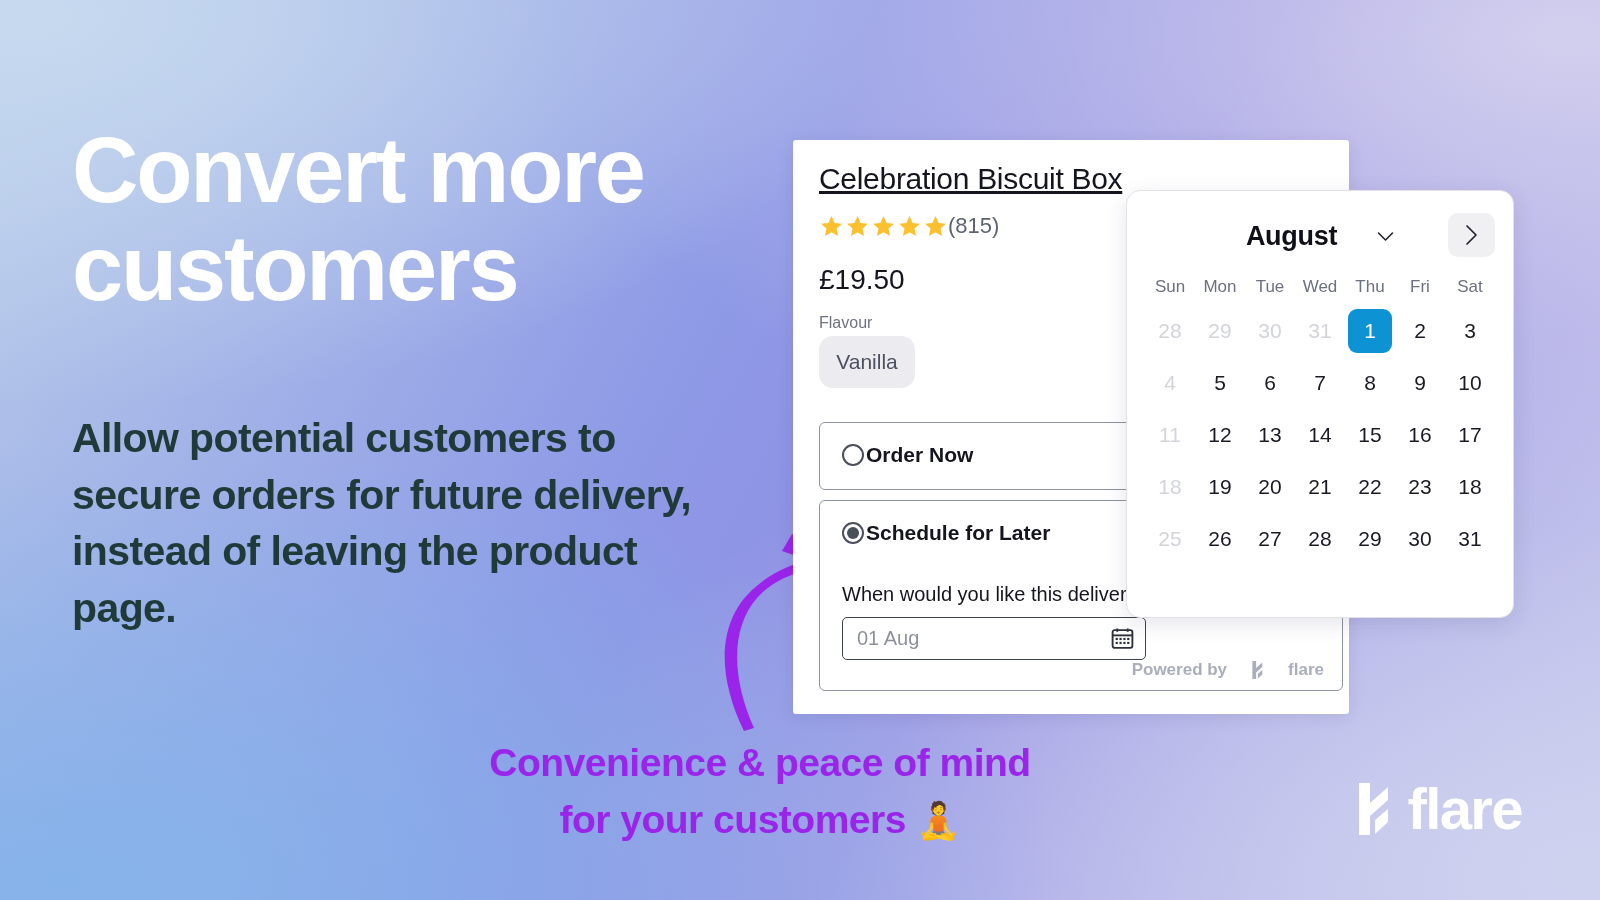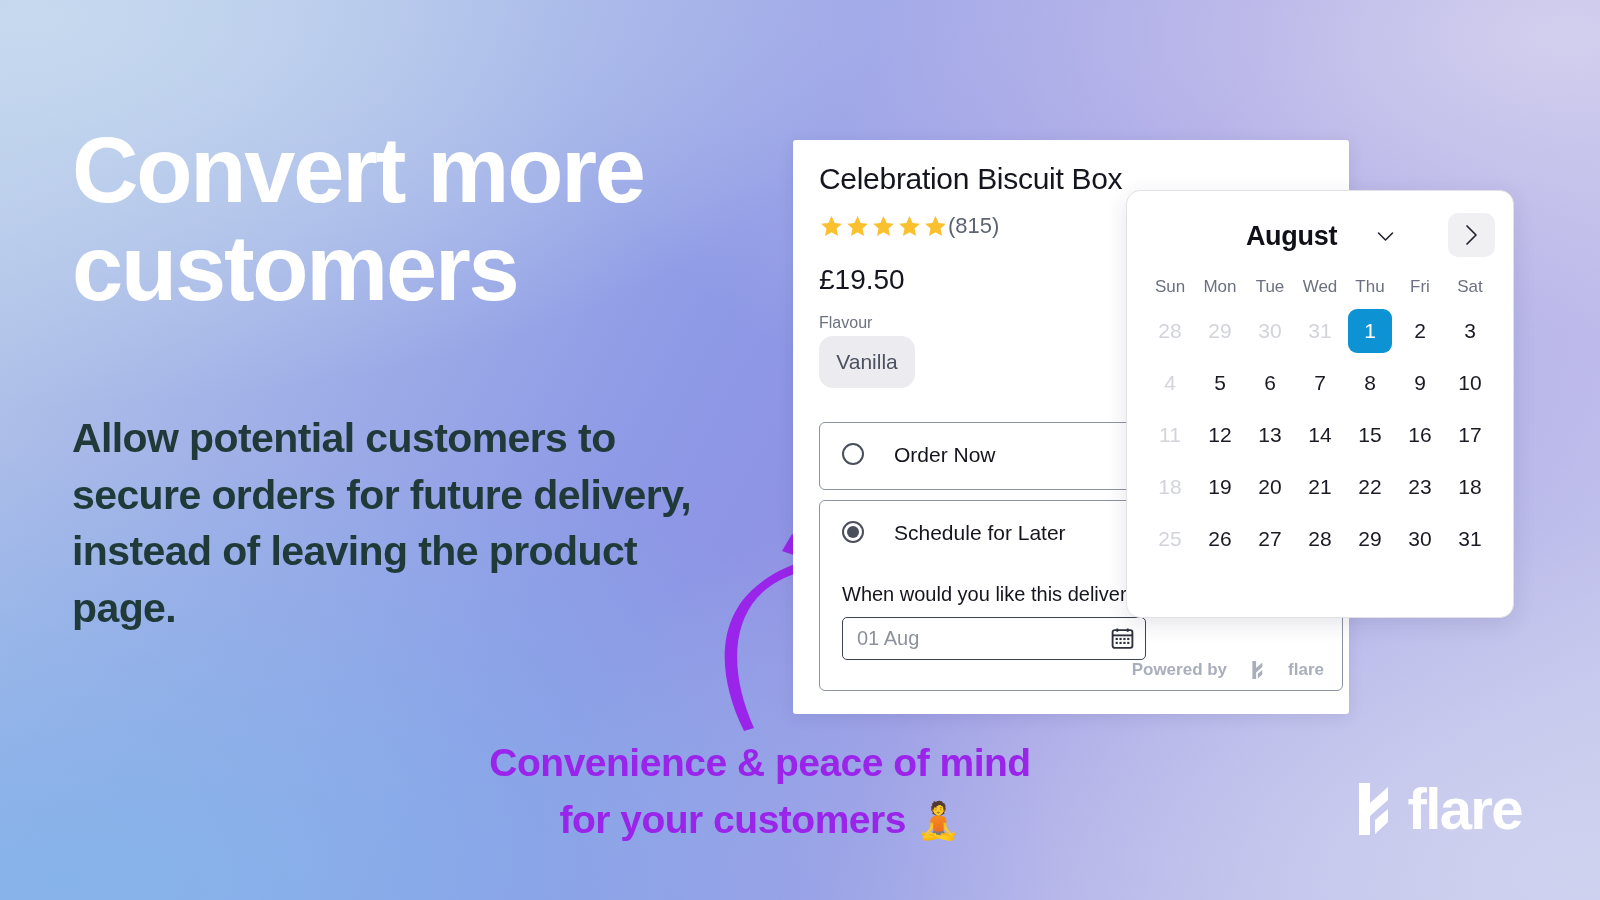--- a/index.html
+++ b/index.html
@@ -57,21 +57,21 @@
 
   
   .card {
     position: absolute; left: 793px; top: 140px;
     width: 556px; height: 574px;
     background: #fff; border-radius: 3px;
     box-shadow: 0 3px 16px rgba(40,40,90,.10);
   }
   .p-title {
     position: absolute; left: 26px; top: 22px;
-    font-size: 30px; font-weight: 400; color: #15151f; letter-spacing: -.3px;
+    font-size: 30px; font-weight: 400; color: #15151f; letter-spacing: -.3px; text-decoration: underline;
   }
   .rating { position: absolute; left: 26px; top: 73px; display: flex; align-items: center; gap: 0; }
   .stars { display: flex; gap: 1px; }
   .star { width: 25px; height: 25px; display: block; }
   .rating-count { font-size: 22px; color: #5d6470; }
   .p-price {
     position: absolute; left: 26px; top: 124px;
     font-size: 28px; color: #15151f; font-weight: 400;
   }
   .f-label {
@@ -85,21 +85,21 @@
     font-size: 21px; color: #4b5160;
   }
 
   
   .opt {
     position: absolute; left: 26px;
     border: 1px solid #8d93a0; border-radius: 6px; background: #fff;
   }
   .opt-now   { top: 282px; width: 524px; height: 68px; }
   .opt-later { top: 360px; width: 524px; height: 191px; }
-  .opt-row { display: flex; gap: 30px; padding: 20px 0 0 22px; }
+  .opt-row { display: flex; align-items: center; gap: 2px; padding: 20px 0 0 22px; font-weight: bold; }
   .radio { width: 22px; height: 22px; border: 2px solid #4a4f5c; border-radius: 50%; flex: none; position: relative; }
   .radio.on::after {
     content: ""; position: absolute; inset: 3px; border-radius: 50%; background: #4a4f5c;
   }
   .opt-text { font-size: 21px; color: #15151f; }
   .q-text { position: absolute; left: 22px; top: 82px; font-size: 20px; color: #15151f; }
   .date-field {
     position: absolute; left: 22px; top: 116px;
     width: 304px; height: 43px;
     border: 1.5px solid #3d4250; border-radius: 5px; background: #fff;

